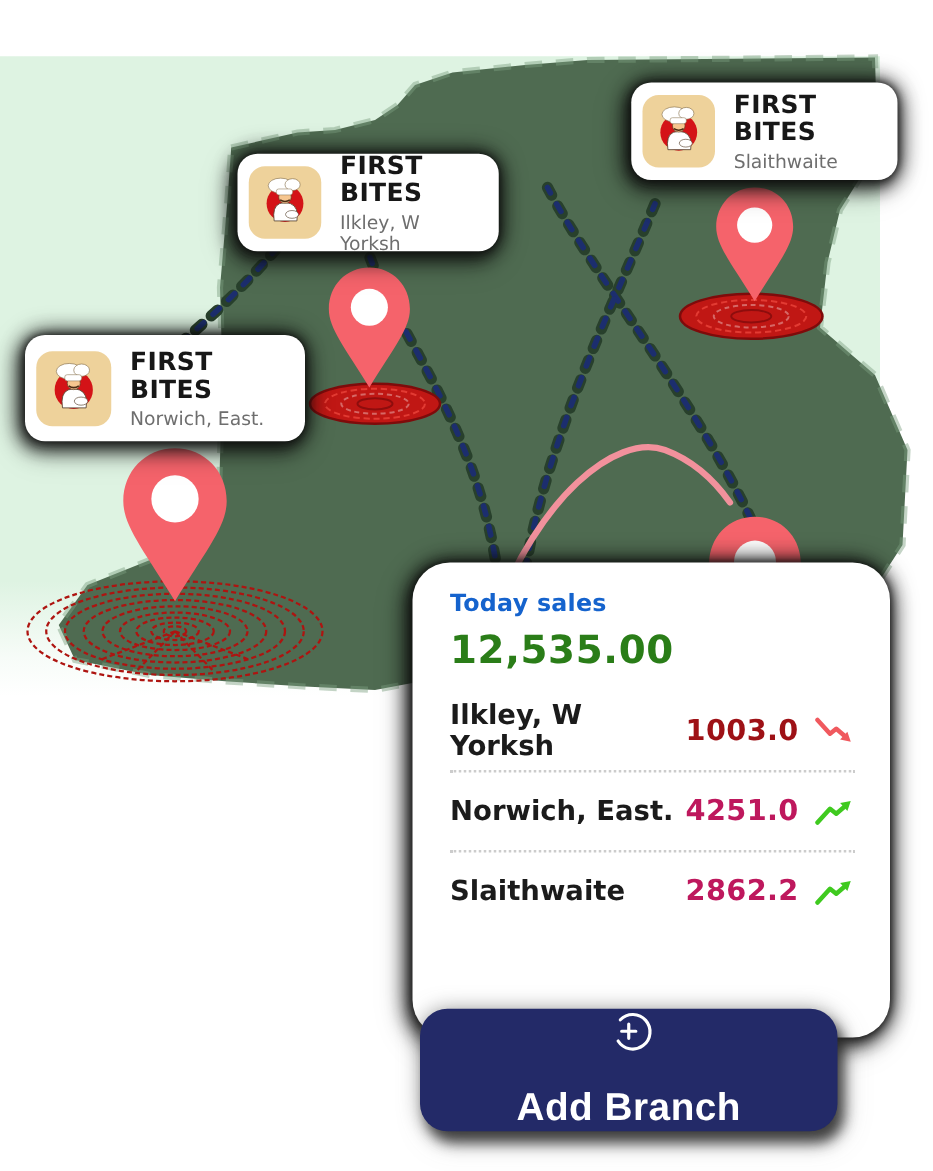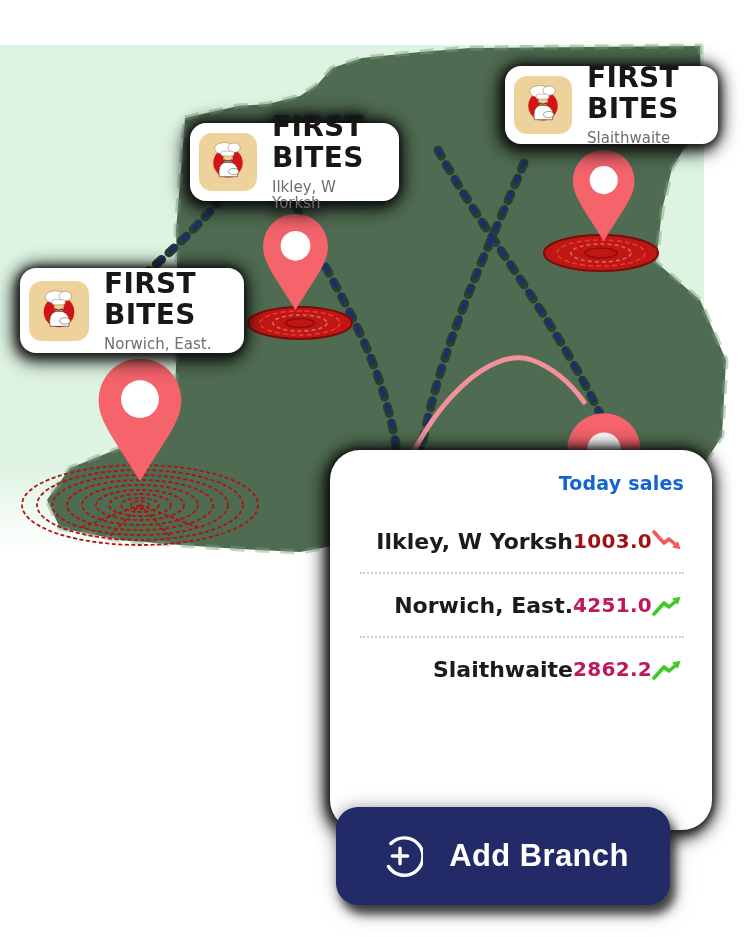--- a/index.html
+++ b/index.html
@@ -30,55 +30,55 @@
   .branch-card {
     position:absolute; background:#ffffff; border-radius:16px;
     display:flex; align-items:center; gap:15px; box-sizing:border-box;
     padding:9px 12px 9px 9px; cursor:pointer;
   }
   .logo-tile {
     flex:0 0 auto; width:58px; height:58px; border-radius:13px;
     background:#eed29b; display:flex; align-items:center; justify-content:center;
   }
   .card-texts { display:flex; flex-direction:column; justify-content:center; }
-  .brand-name { font-size:28px; font-weight:800; color:#171717; letter-spacing:.3px; line-height:1.1; }
+  .brand-name { font-size:20px; font-weight:800; color:#171717; letter-spacing:.3px; line-height:1.1; }
   .branch-loc { font-size:15px; color:#6e6e6e; margin-top:5px; line-height:1.1; }
   .card-slaithwaite { left:505px; top:66px;  width:213px; height:78px; }
   .card-ilkley     { left:190px; top:123px; width:209px; height:78px; }
   .card-norwich    { left:20px;  top:268px; width:224px; height:85px; }
   .card-norwich .logo-tile { width:60px; height:60px; }
 
   
   .sales-panel {
     position:absolute; left:330px; top:450px; width:382px; height:380px;
     background:#ffffff; border-radius:30px; box-sizing:border-box;
     padding:22px 28px 18px 30px;
-    text-align:right;
   }
   .sales-title { color:#1563cd; font-size:19px; font-weight:800; letter-spacing:.2px; }
   .sales-total { color:#2a7d18; font-size:31px; font-weight:800; margin-top:8px; letter-spacing:.5px; }
   .sales-rows { margin-top:16px; }
   .sales-row {
     display:flex; align-items:center; height:62px;
   }
   .sales-row + .sales-row { border-top:2px dotted #cccccc; }
   .row-label { font-size:22px; font-weight:700; color:#1b1b1b; flex:1 1 auto; }
-  .row-value { font-size:20px; font-weight:800; margin-right:0; letter-spacing:.3px; }
+  .row-value { font-size:23px; font-weight:800; margin-right:13px; letter-spacing:.3px; }
   .val-down { color:#9e1116; }
   .val-up   { color:#be185d; }
   .trend-icon { width:32px; height:24px; flex:0 0 auto; }
   .trend-down-icon { color:#f0595e; }
   .trend-up-icon   { color:#3fca1f; }
 
   
   .add-branch-btn {
     position:absolute; left:336px; top:807px; width:334px; height:98px;
     background:#232a68; border-radius:22px; border:none;
     display:flex; align-items:center; justify-content:center; gap:26px;
     cursor:pointer;
+    flex-direction:column;
   }
   .add-icon { width:46px; height:46px; }
   .add-label { color:#ffffff; font-size:31px; font-weight:700; letter-spacing:.4px; }
 </style>
 </head>
 <body>
 
 <div class="stage">
 
   <div class="mint-bg"></div>
@@ -206,20 +206,21 @@
       </svg>
     </div>
     <div class="card-texts">
       <div class="brand-name">FIRST BITES</div>
       <div class="branch-loc">Norwich, East.</div>
     </div>
   </div>
 
   <div class="sales-panel shadow-ink">
     <div class="sales-title">Today sales</div>
+    <div class="sales-total">12,535.00</div>
     <div class="sales-rows">
 
       <div class="sales-row">
         <div class="row-label">Ilkley, W Yorksh</div>
         <div class="row-value val-down">1003.0</div>
         <svg class="trend-icon trend-down-icon" viewBox="0 0 32 24">
           <polyline points="2,3 12,14 17,10 24,16" fill="none" stroke="currentColor" stroke-width="3.6" stroke-linecap="round" stroke-linejoin="round"></polyline>
           <polygon points="28.6,20.3 20.1,18.6 25.9,12.3" fill="currentColor"></polygon>
         </svg>
       </div>

